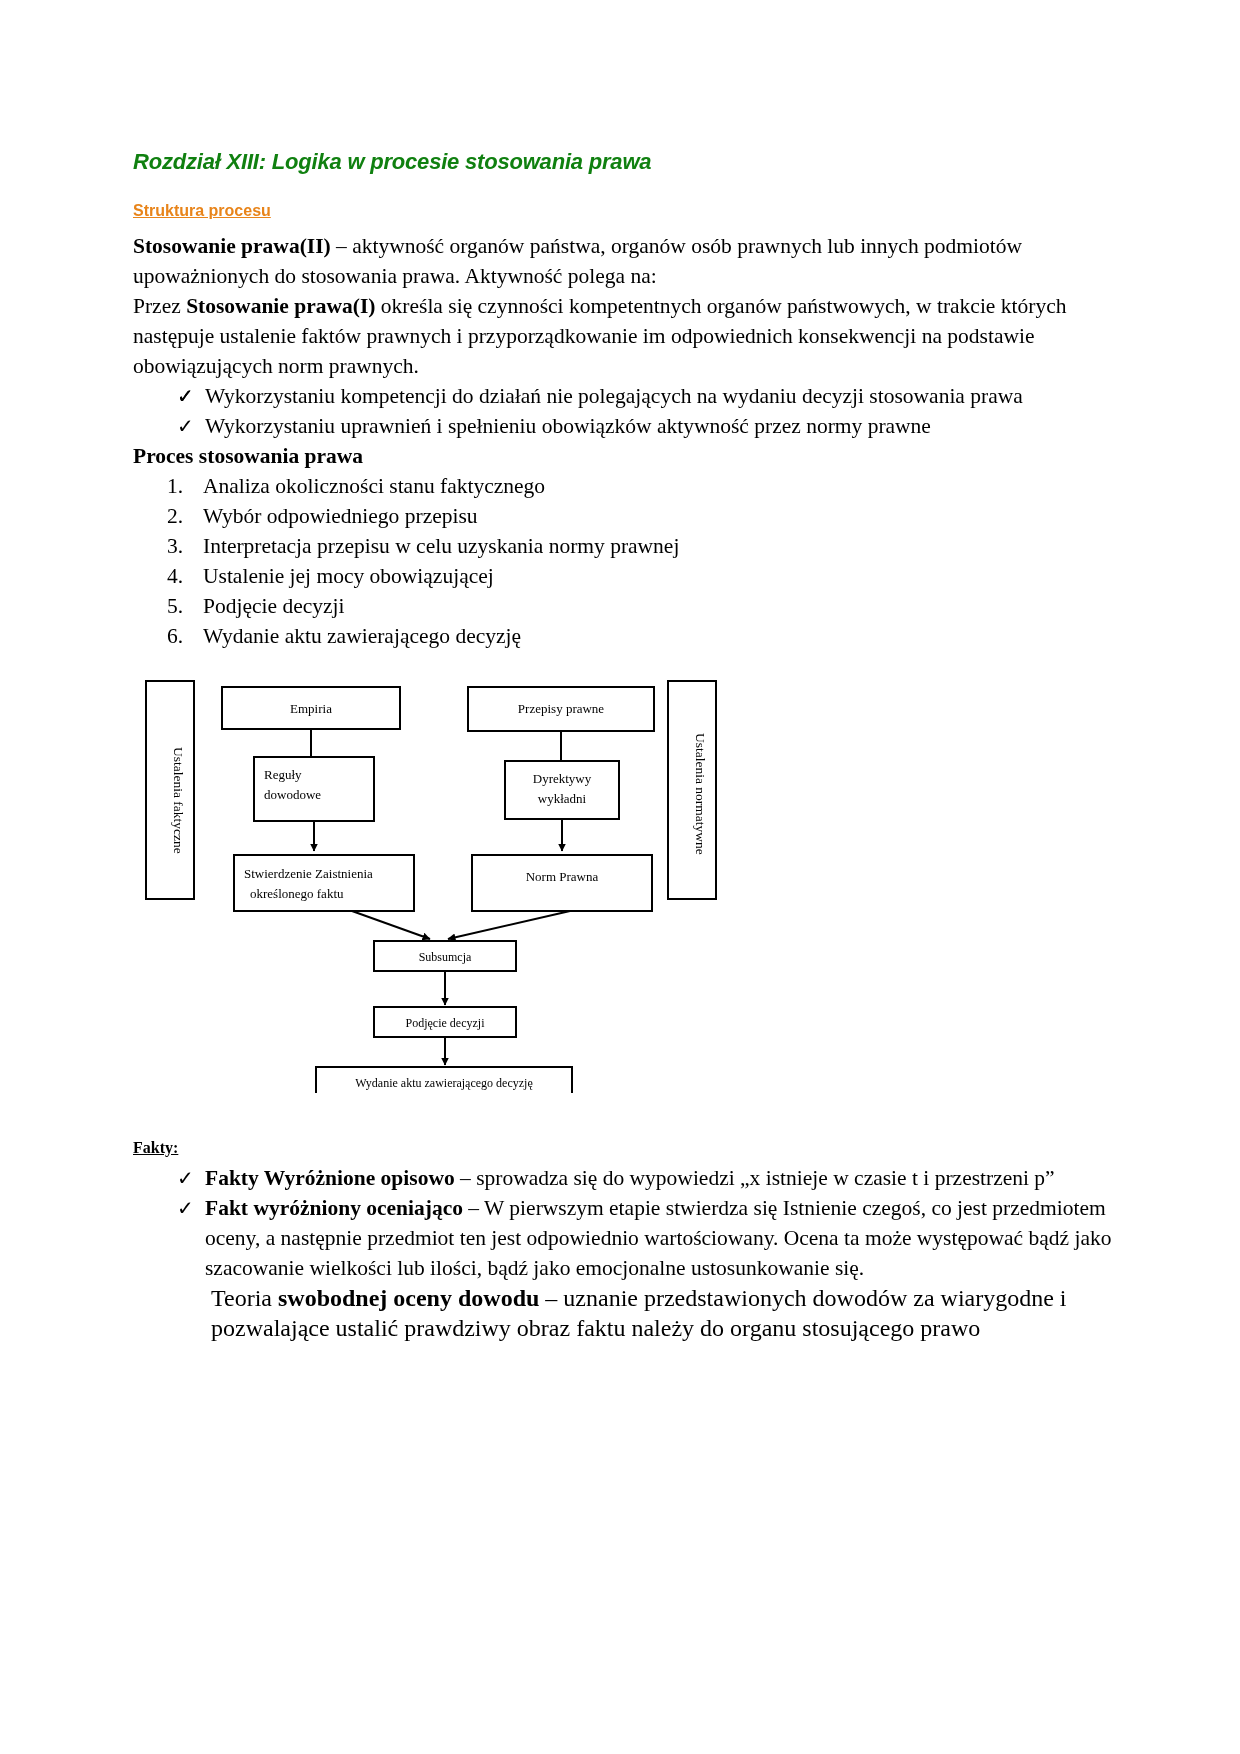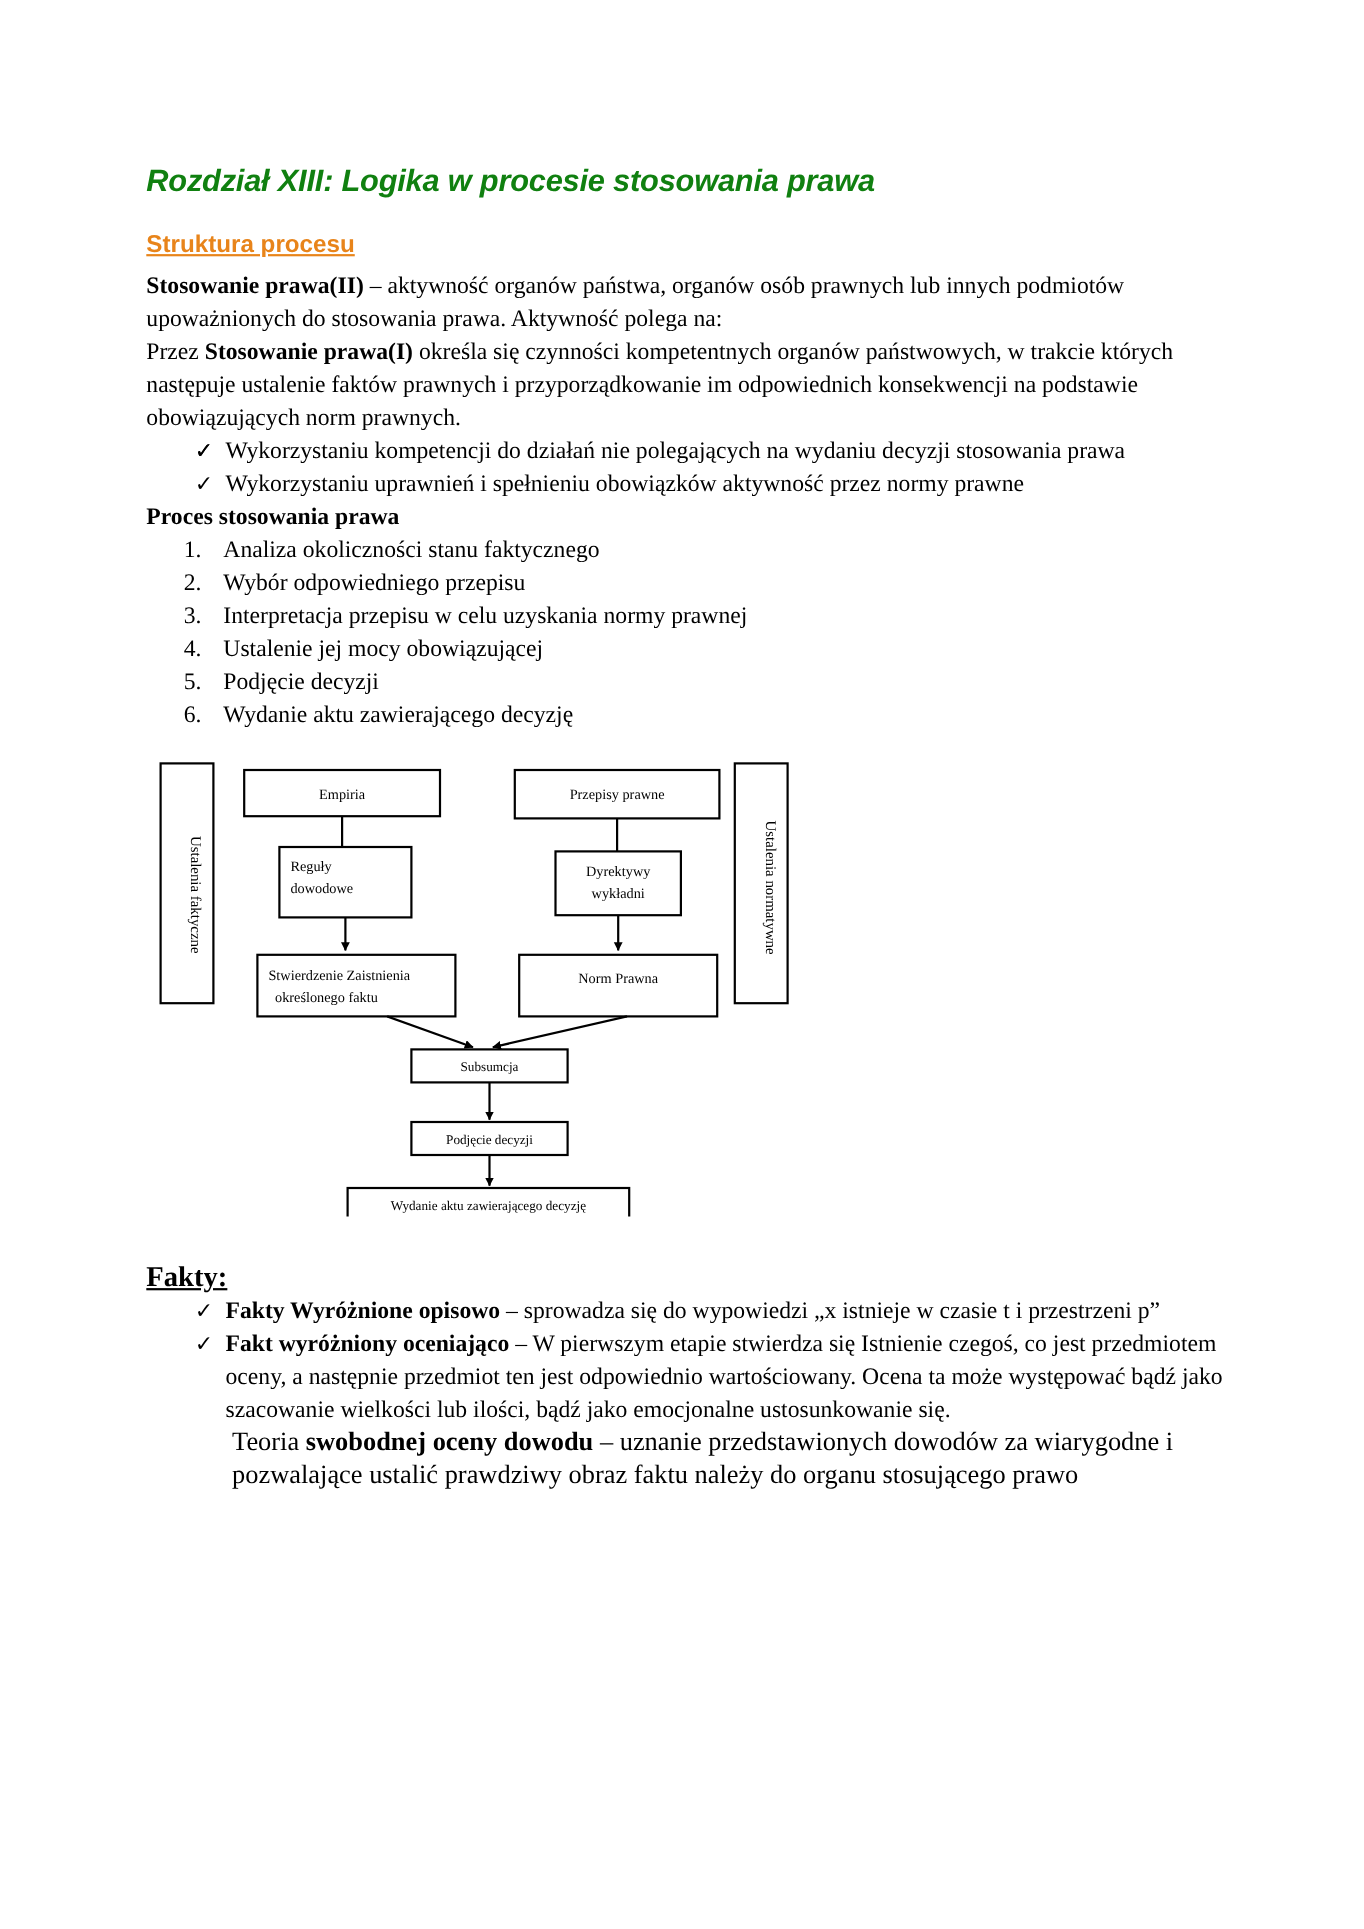--- a/index.html
+++ b/index.html
@@ -22,30 +22,30 @@
     height: 1754px;
     box-sizing: border-box;
     padding: 150px 120px 0 133px;
   }
 
   
   .doc-title {
     font-family: "Liberation Sans", "DejaVu Sans", sans-serif;
     font-style: italic;
     font-weight: bold;
-    font-size: 28px;
+    font-size: 22px;
     color: #108010;
     letter-spacing: -0.2px;
     margin: 0 0 28px 0;
     line-height: 1.1;
   }
   .section-head {
     font-family: "Liberation Sans", "DejaVu Sans", sans-serif;
     font-weight: bold;
-    font-size: 22px;
+    font-size: 16px;
     color: #E8841A;
     text-decoration: underline;
     margin: 0 0 10px 0;
     line-height: 1.15;
   }
 
   
   .para {
     font-size: 21.5px;
     line-height: 30px;
@@ -112,21 +112,21 @@
     fill: #000;
   }
   .dg-vert {
     font-family: "Liberation Serif", "DejaVu Serif", serif;
     font-size: 13.5px;
     fill: #000;
   }
 
   
   .under-head {
-    font-size: 26px;
+    font-size: 16px;
     font-weight: bold;
     text-decoration: underline;
     line-height: 30px;
     margin: 0;
   }
   .sq {
     font-family: "DejaVu Sans", sans-serif;
     font-size: 17px;
   }
   ul.sqlist {

